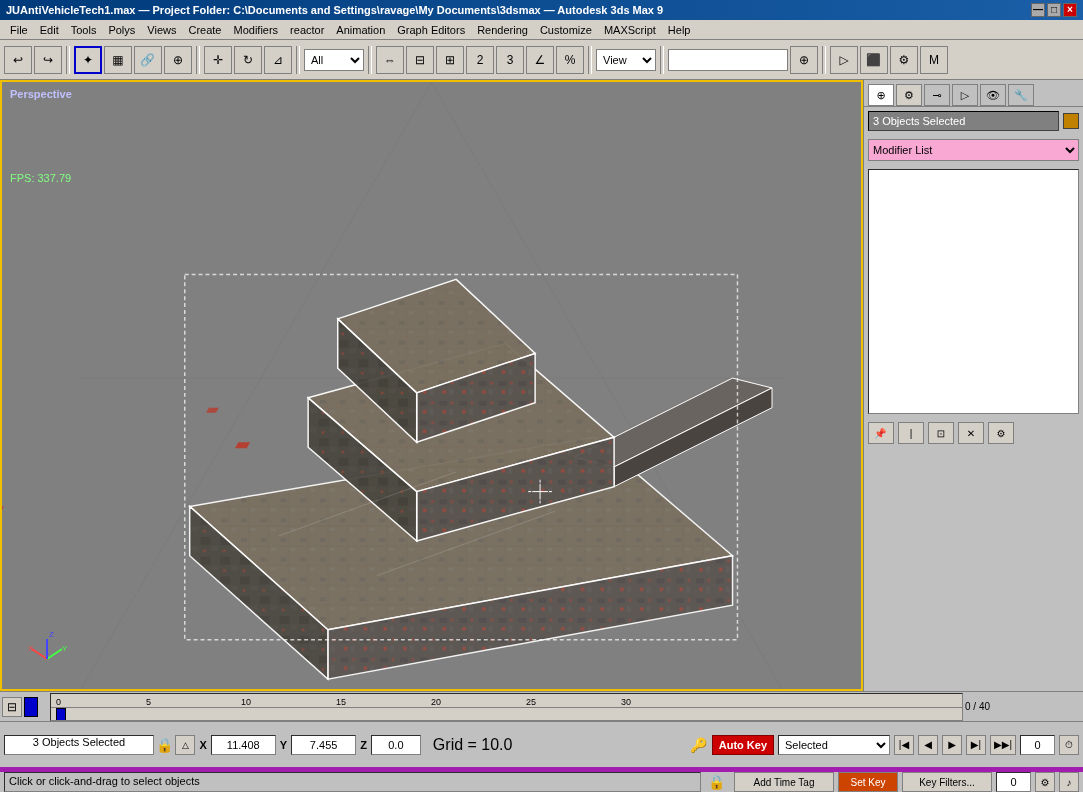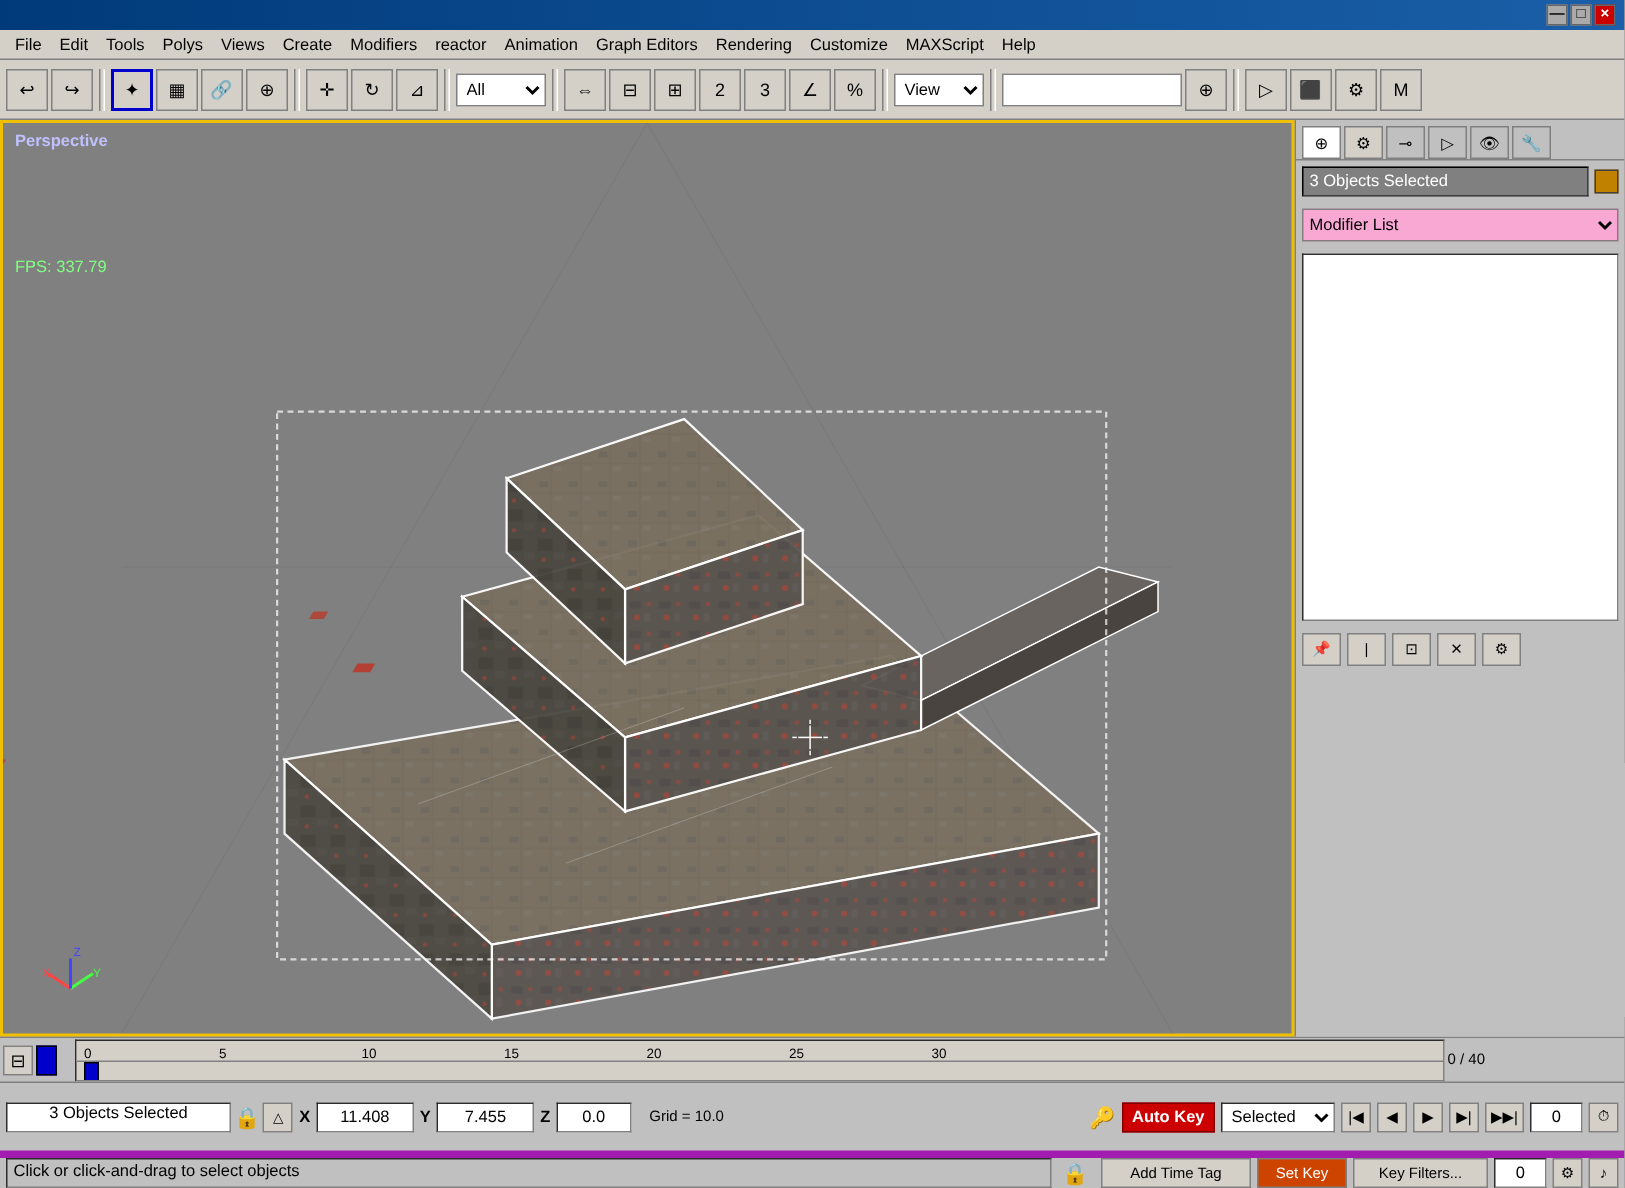--- a/index.html
+++ b/index.html
@@ -343,31 +343,32 @@
       background: #cc0000;
       color: #fff;
       border: 1px solid #800000;
       font-size: 11px;
       font-weight: bold;
       cursor: pointer;
     }
 
     .selected-display {
       height: 20px;
-      width: 76px;
+      width: 112px;
       background: #fff;
       border: 1px inset #808080;
       font-size: 11px;
       padding: 0 2px;
     }
   </style>
 </head>
 <body>
 
 <div id="title-bar">
+  <span>JUAntiVehicleTech1.max — Project Folder: C:\Documents and Settings\ravage\My Documents\3dsmax — Autodesk 3ds Max 9</span>
   <div id="title-bar-controls">
     <span>—</span>
     <span>□</span>
     <span style="background:#cc0000;color:#fff;">×</span>
   </div>
 </div>
 
 <div id="menu-bar">
   <span class="menu-item">File</span>
   <span class="menu-item">Edit</span>
@@ -614,21 +615,21 @@
       <div class="ctrl-btn" style="font-size:9px;">△</div>
     </div>
 
     <span class="status-label">X</span>
     <input class="status-input" style="width: 65px;" value="11.408">
     <span class="status-label">Y</span>
     <input class="status-input" style="width: 65px;" value="7.455">
     <span class="status-label">Z</span>
     <input class="status-input" style="width: 50px;" value="0.0">
 
-    <span style="margin-left:8px;font-size:10px;">Grid = 10.0</span>
+    <span style="margin-left:8px;font-size:16px;">Grid = 10.0</span>
 
     <div style="flex:1;"></div>
 
     <span style="font-size:14px;">🔑</span>
 
     <button class="autokey-btn">Auto Key</button>
 
     <select class="selected-display">
       <option>Selected</option>
     </select>

